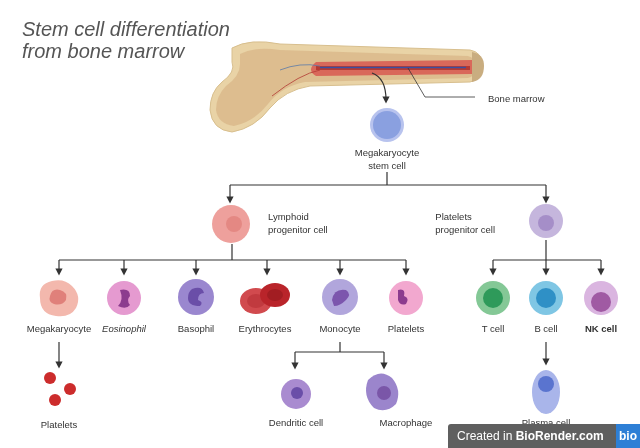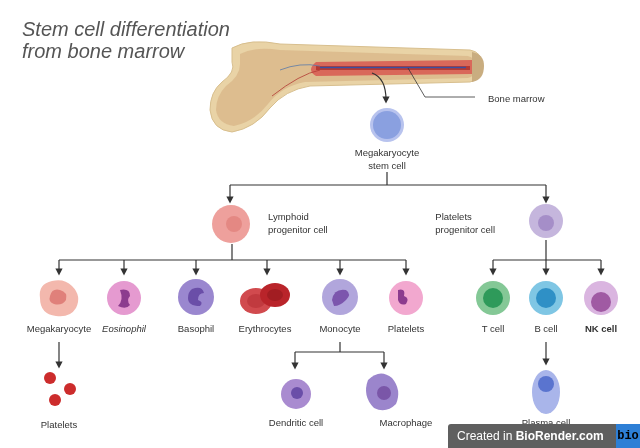--- a/index.html
+++ b/index.html
@@ -4,21 +4,21 @@
 <style>
   html,body{margin:0;padding:0;background:#fff;}
   body{width:640px;height:448px;position:relative;overflow:hidden;font-family:"Liberation Sans",sans-serif;}
   .title{position:absolute;left:22px;top:18px;font-size:20px;font-style:italic;color:#555;line-height:22px;}
   .lbl{position:absolute;font-size:9.5px;color:#333;white-space:nowrap;transform:translateX(-50%);text-align:center;line-height:13px;}
   .lbl-left{position:absolute;font-size:9.5px;color:#333;white-space:nowrap;line-height:13px;margin-left:10px;}
   svg.main{position:absolute;left:0;top:0;}
   .badge{position:absolute;left:448px;top:424px;width:192px;height:24px;background:#5f5f5f;border-radius:3px 0 0 0;display:flex;align-items:center;}
   .badge-text{color:#fff;font-size:12px;padding-left:9px;flex:1;}
   .badge-text b{font-weight:bold;}
-  .badge-logo{width:24px;height:24px;background:#2d7fd6;color:#000000;font-weight:bold;font-size:12px;display:flex;align-items:center;justify-content:center;font-family:Liberation Mono, monospace;}
+  .badge-logo{width:24px;height:24px;background:#2d7fd6;color:#ffffff;font-weight:bold;font-size:12px;display:flex;align-items:center;justify-content:center;}
 </style>
 </head>
 <body>
 
 <div class="title">
   <div>Stem cell differentiation</div>
   <div>from bone marrow</div>
 </div>
 
 <svg class="main" width="640" height="448" viewBox="0 0 640 448">

